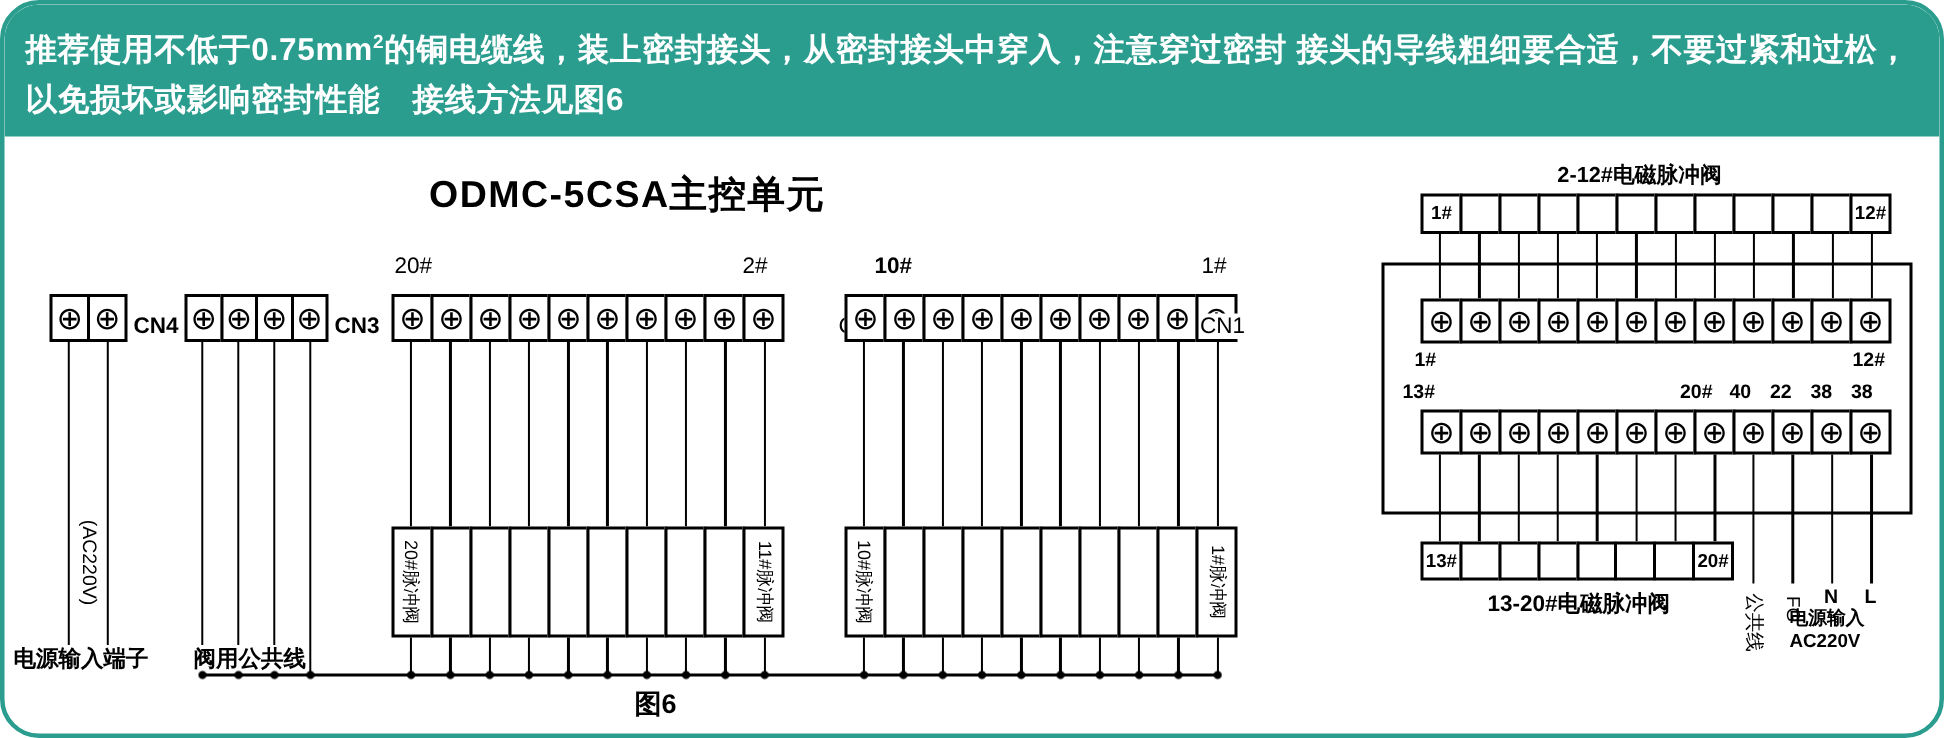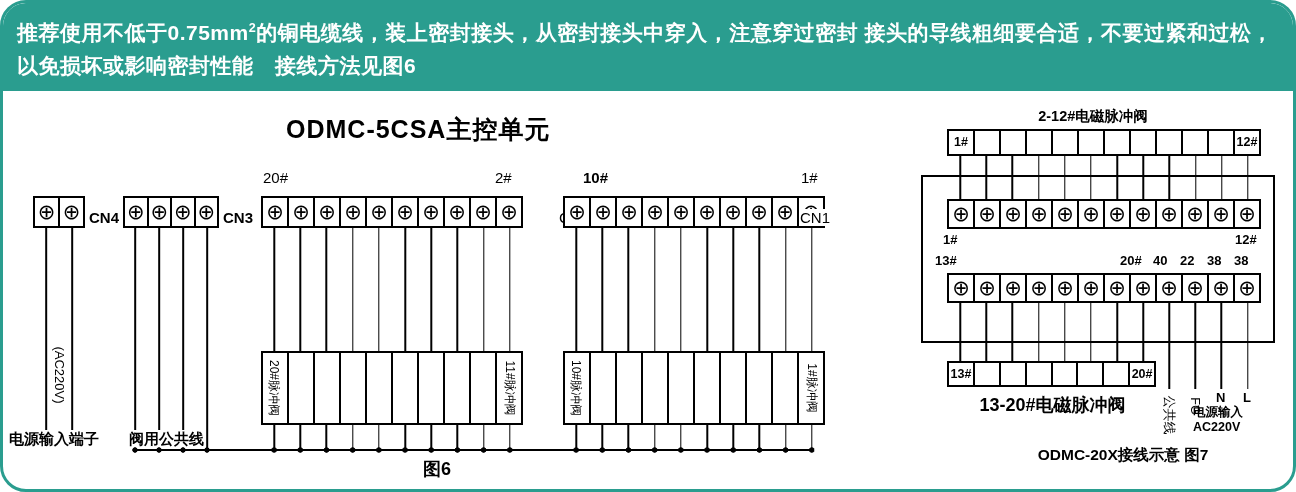--- a/index.html
+++ b/index.html
@@ -207,26 +207,25 @@
   <div class="abs cellrow boxes" style="left:944px;top:358px;width:209px;height:26px">
       <span class="cell">13#</span>
       <span class="cell"></span>
       <span class="cell"></span>
       <span class="cell"></span>
       <span class="cell"></span>
       <span class="cell"></span>
       <span class="cell"></span>
       <span class="cell">20#</span>
     </div>
-  <div class="abs cap" style="left:952px;top:390px;width:195px;font-size:18px;font-weight:600">13-20#电磁脉冲阀</div>
+  <div class="abs cap" style="left:952px;top:390px;width:195px;font-size:15px;font-weight:600">13-20#电磁脉冲阀</div>
 
   <div class="abs vlabel" style="left:1139px;top:405px;width:54px;font-size:13px">公共线</div>
   <div class="abs vlabel" style="left:1176px;top:396px;width:32px;font-size:12.5px">FG</div>
   <div class="abs small" style="left:1213px;top:387px">N</div>
   <div class="abs small" style="left:1240px;top:387px">L</div>
   <div class="abs ctr" style="left:1190px;top:402px;width:72px;font-size:12.5px;font-weight:600;line-height:15px">
     <div>电源输入</div>
     <div>AC220V</div>
   </div>
 
-  <div class="abs cap" style="left:1005px;top:442px;width:230px;font-size:15.5px">ODMC-20X接线示意 图7</div>
 
 </div>
 
 </body></html>

